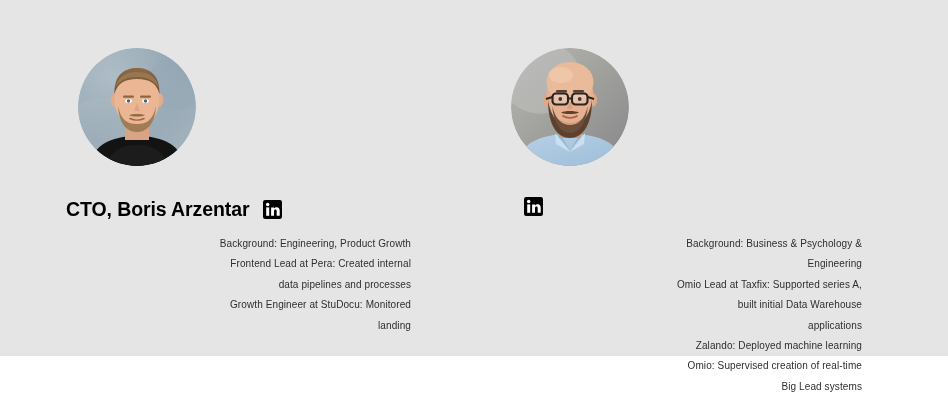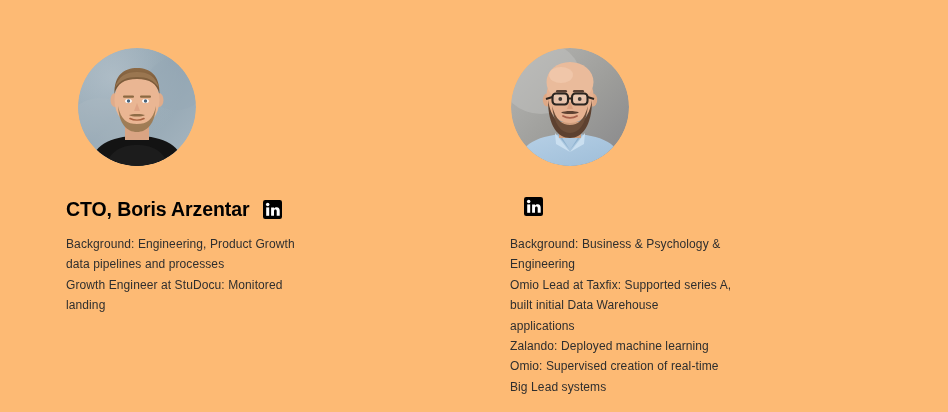--- a/index.html
+++ b/index.html
@@ -11,22 +11,22 @@
     width: 948px;
     height: 412px;
     font-family: "Liberation Sans", sans-serif;
     -webkit-font-smoothing: antialiased;
     overflow: hidden;
   }
 
   .page {
     position: relative;
     width: 948px;
-    height: 412px;
-    background: #fdba74;
+    height: 356px;
+    background: #e5e5e5;
   }
 
   .profile {
     position: absolute;
     top: 0;
   }
   .profile-left  { left: 66px;  width: 400px; }
   .profile-right { left: 510px; width: 400px; }
 
   
@@ -66,24 +66,25 @@
     height: 19px;
     flex: 0 0 auto;
   }
   .li-icon svg { display: block; }
 
   
   .bio {
     position: absolute;
     top: 234px;
     left: 0;
-    font-size: 12px;
+    font-size: 10px;
     line-height: 20.4px;
     color: #2e2e2e;
     letter-spacing: 0.1px;
+    text-align: right;
   }
   .bio .line { white-space: nowrap; }
   .bio-left  { width: 345px; }
   .bio-right { width: 352px; }
 </style>
 </head>
 <body>
 
 <div class="page">
 
@@ -153,20 +154,21 @@
           <rect x="0" y="0" width="19" height="19" rx="2.2" fill="#000000"></rect>
           <rect x="3.2" y="7.4" width="3" height="8.4" fill="#ffffff"></rect>
           <circle cx="4.7" cy="4.5" r="1.75" fill="#ffffff"></circle>
           <path d="M8.1 7.4 h2.9 v1.15 c0.55 -0.9 1.6 -1.35 2.75 -1.35 c2 0 2.95 1.25 2.95 3.5 v5.1 h-3 v-4.5 c0 -1.15 -0.4 -1.75 -1.3 -1.75 c-0.95 0 -1.4 0.65 -1.4 1.8 v4.45 h-2.9 z" fill="#ffffff"></path>
         </svg>
       </span>
     </div>
 
     <div class="bio bio-left">
       <div class="line">Background: Engineering, Product Growth</div>
+      <div class="line">Frontend Lead at Pera: Created internal</div>
       <div class="line">data pipelines and processes</div>
       <div class="line">Growth Engineer at StuDocu: Monitored</div>
       <div class="line">landing</div>
     </div>
   </div>
 
   <div class="profile profile-right">
 
     <div class="avatar avatar-right">
       <svg viewBox="0 0 118 118" xmlns="http://www.w3.org/2000/svg" aria-hidden="true">

